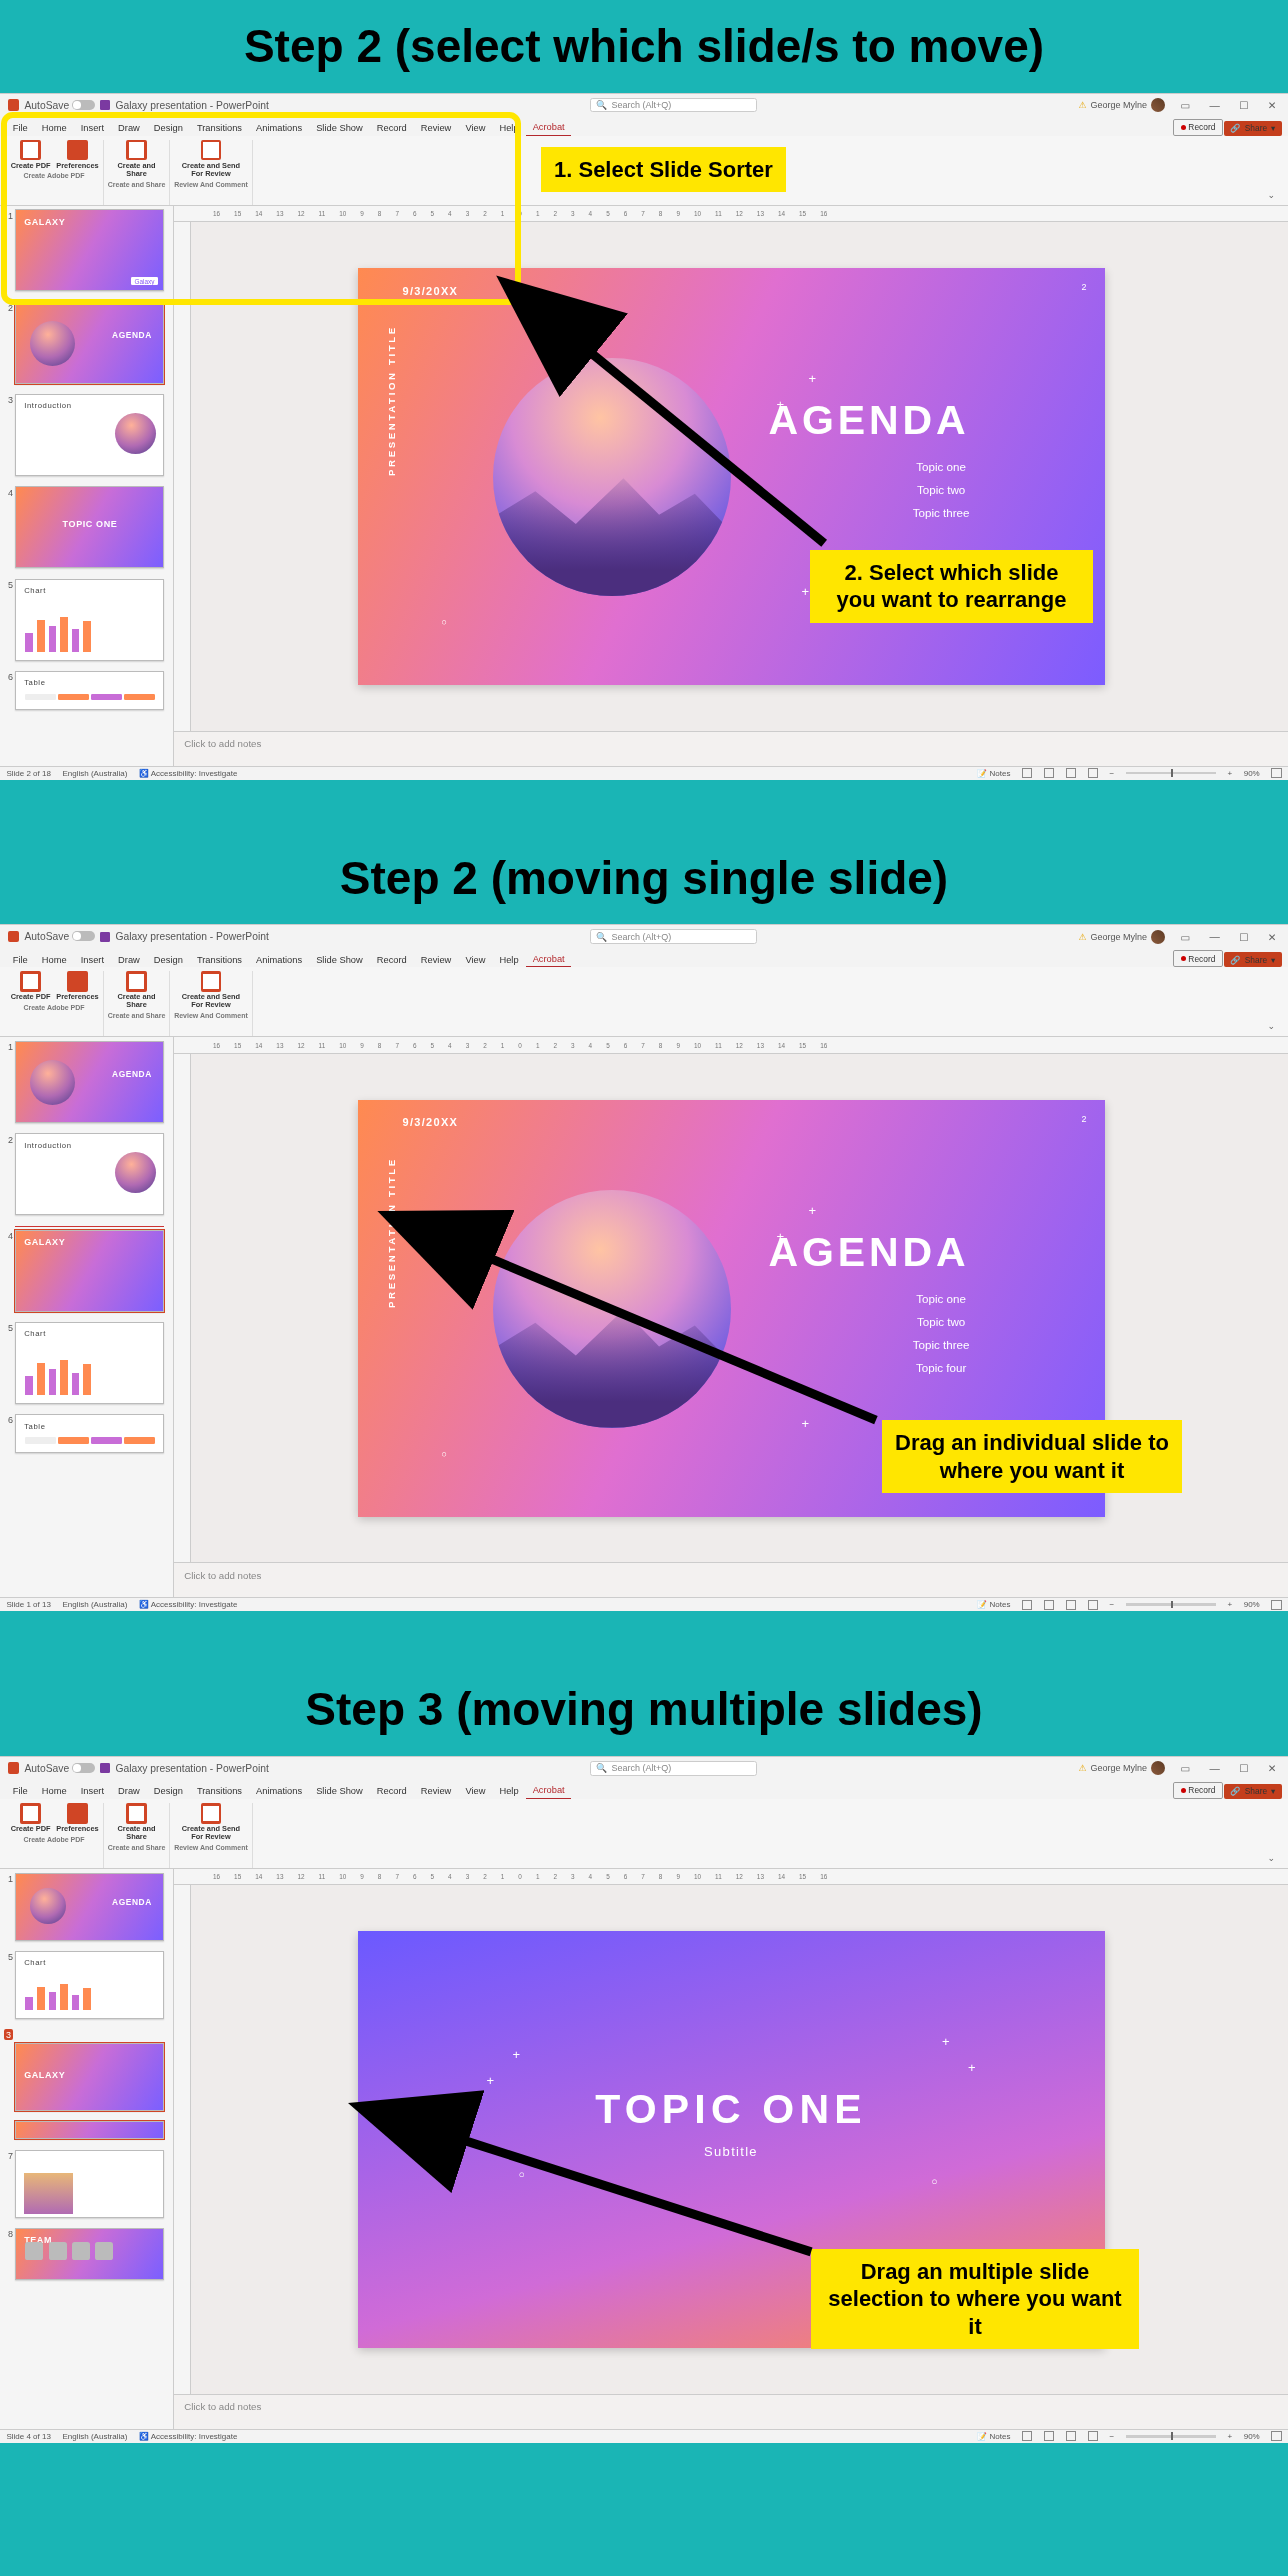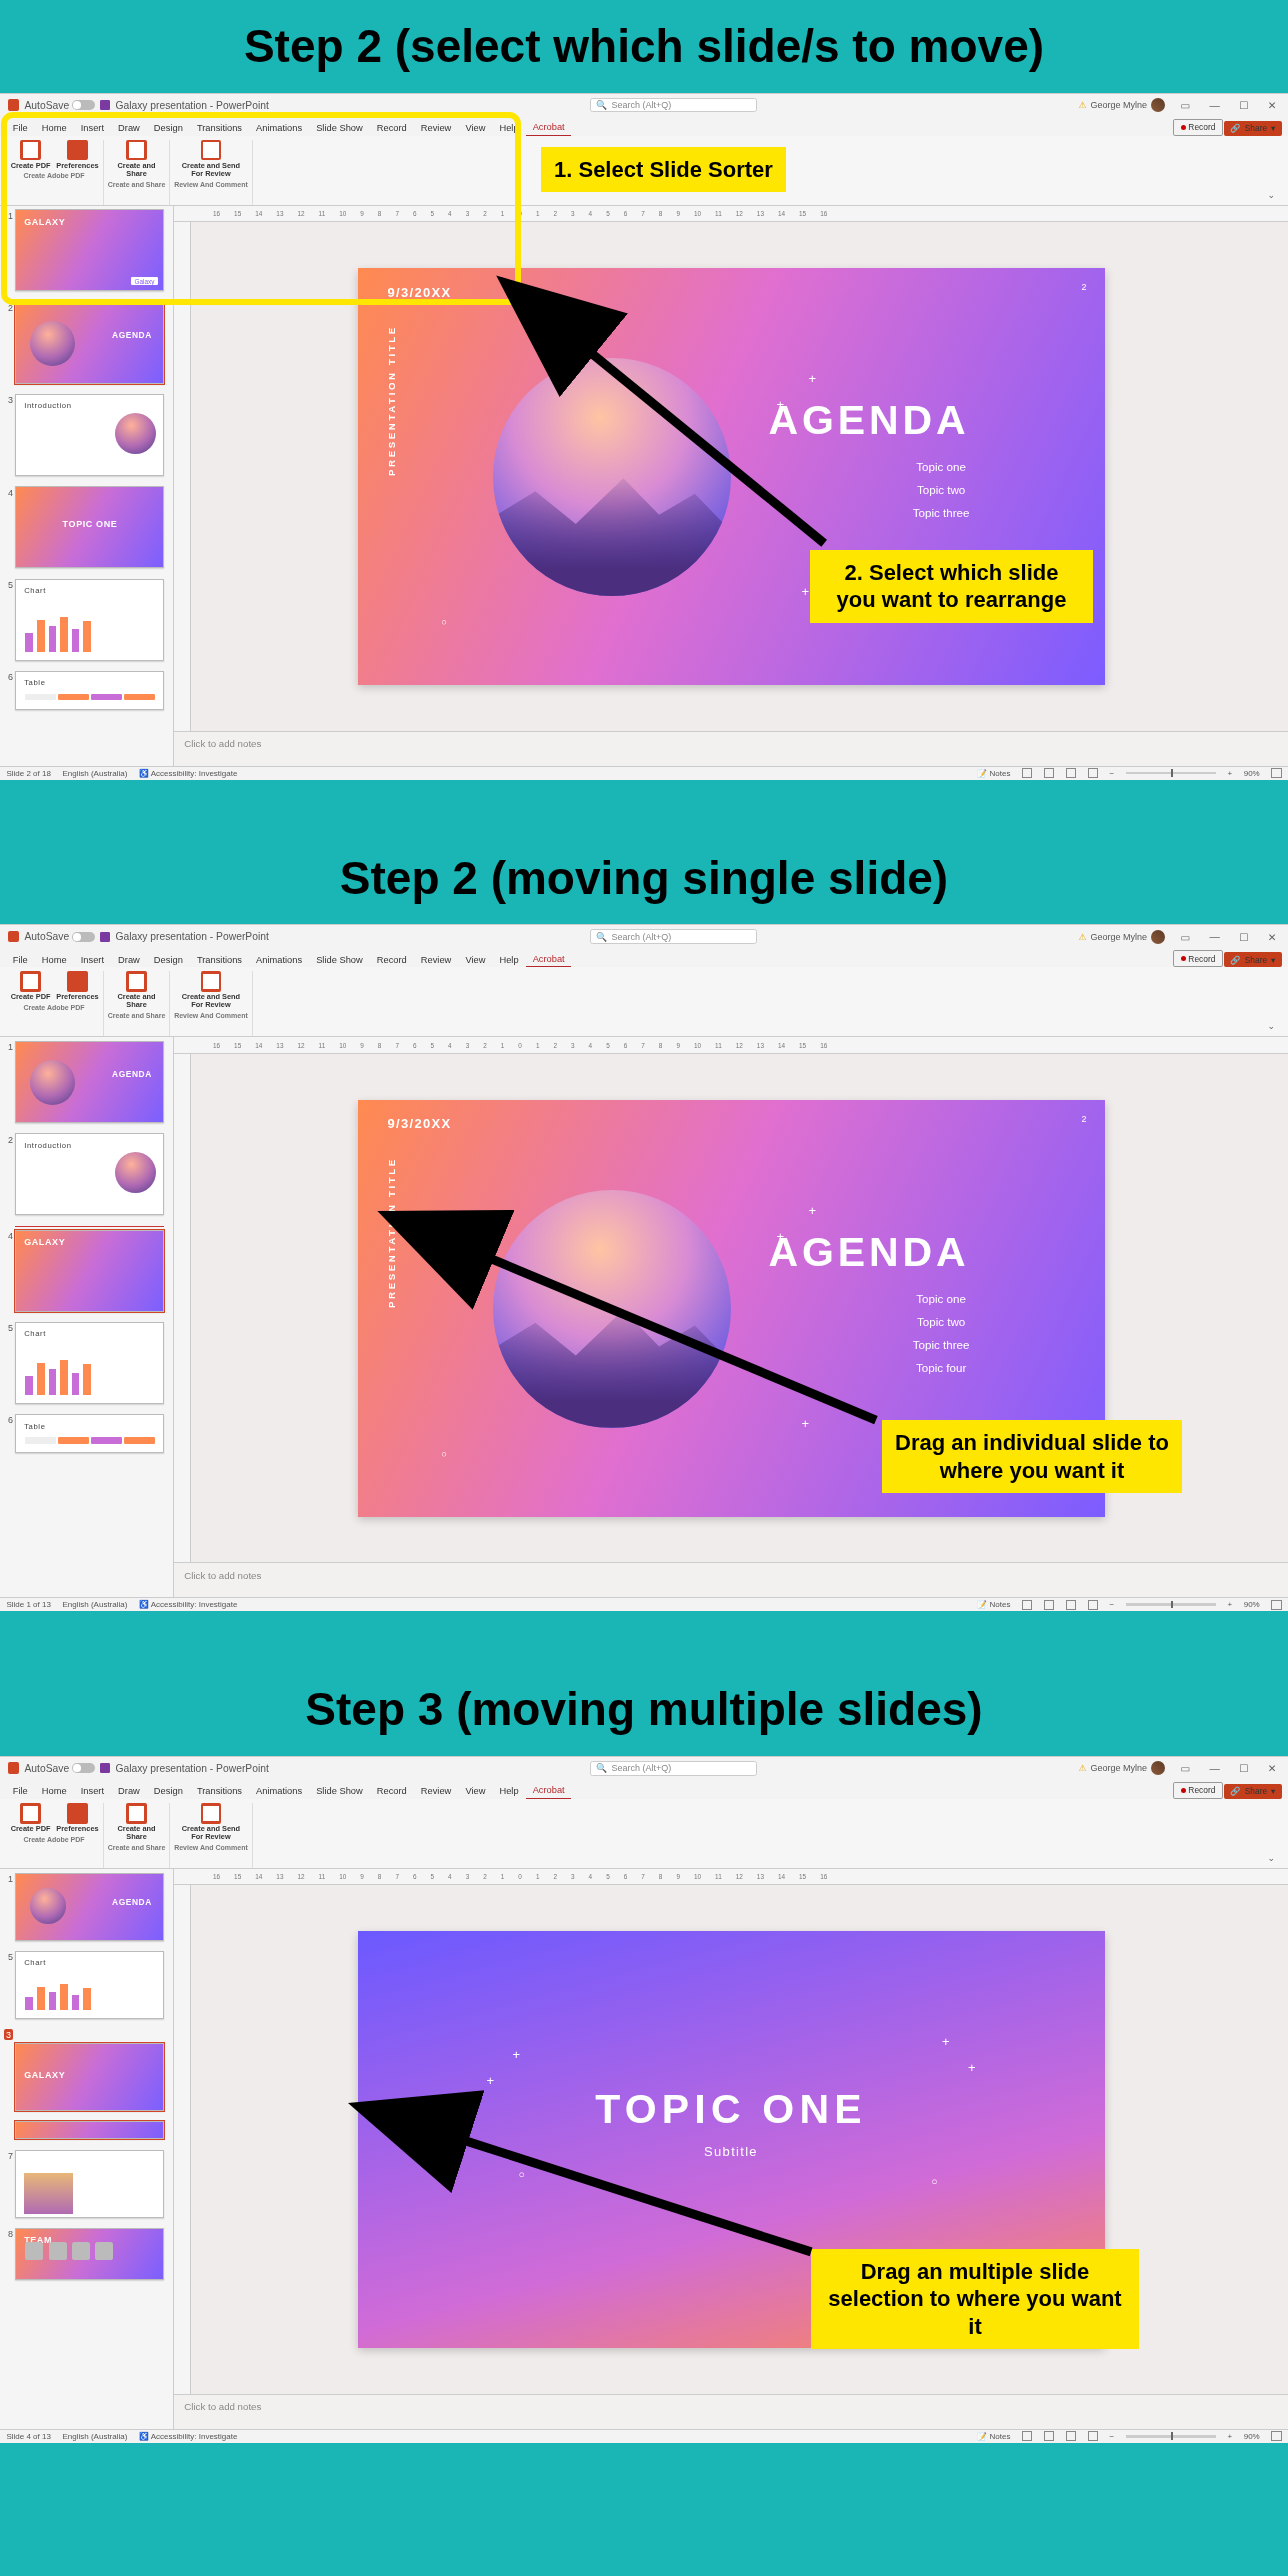--- a/index.html
+++ b/index.html
@@ -5,21 +5,21 @@
   * { box-sizing: border-box; margin: 0; padding: 0; font-family: "Segoe UI", Arial, sans-serif; }
   body { background:#1ab5b5; width:1288px; }
   .step-header { font-size:46px; font-weight:700; text-align:center; padding:19.3px 0; color:#000; }
   .canvas-block { position:relative; width:1288px; }
   .pp-window { background:#fff; width:1288px; height:687px; position:relative; overflow:hidden; border-top:0.6px solid #ccc; }
 
   
   .titlebar { height:23px; background:#f3f3f3; display:flex; align-items:center; font-size:10.3px; color:#555; padding:0 7.7px; justify-content:space-between; }
   .titlebar .left { display:flex; align-items:center; gap:5.2px; }
   .pp-icon { width:11.6px; height:11.6px; background:#d04525; border-radius:1.9px; display:inline-block; }
-  .autosave-pill { display:flex; align-items:center; gap:2.6px; }
+  .autosave-pill { display:flex; gap:2.6px; }
   .pill-toggle { width:23px; height:10.3px; background:#bbb; border-radius:5.2px; position:relative; }
   .pill-toggle::after { content:""; position:absolute; left:1.3px; top:1.3px; width:7.7px; height:7.7px; background:#fff; border-radius:50%; }
   .title-save { width:10.3px; height:10.3px; background:#7b3aa1; border-radius:1.3px; }
   .titlebar .center { flex:0 0 auto; display:flex; align-items:center; gap:3.9px; background:#fff; border:0.6px solid #ccc; border-radius:2.6px; padding:1.3px 5.2px; font-size:9px; color:#888; width:167px; }
   .titlebar .right { display:flex; align-items:center; gap:11.6px; font-size:9px; }
   .user-chip { display:flex; align-items:center; gap:3.9px; }
   .warn-tri { color:#e6a400; font-size:9px; }
   .user-avatar { width:14px; height:14px; border-radius:50%; background:linear-gradient(45deg,#8b5a3c,#5c3a24); }
   .win-btn { color:#666; font-size:10.3px; padding:0 3.9px; }
 
@@ -64,21 +64,21 @@
   .thumb .team-avs span{ width:18px;height:18px;border-radius:2.6px;background:#bbb; }
   .thumb .img-square { position:absolute; left:7.7px; top:22px; width:49px; height:41px; background:linear-gradient(180deg,#e8b778,#b06ab3);} 
   .thumb .tag { position:absolute; right:5.2px; bottom:5.2px; background:#fff; color:#8b5cf6; font-size:6.4px; padding:0.6px 3.9px; border-radius:1.3px;}
 
   .slide-area { flex:1; position:relative; display:flex; flex-direction:column; }
   .ruler-h { height:16.7px; background:#f5f5f5; border-bottom:0.6px solid #ccc; font-size:6.4px; color:#777; display:flex; align-items:center; padding-left:39px; gap:14px; }
   .slide-stage { flex:1; display:flex; align-items:center; justify-content:center; position:relative; background:#efeceb; }
   .ruler-v { position:absolute; left:0; top:0; bottom:0; width:16.7px; background:#f5f5f5; border-right:0.6px solid #ccc; }
   .big-slide { width:747px; height:417px; background:linear-gradient(115deg,#ff8a50 0%,#e06fd0 45%,#7c5cff 100%); position:relative; box-shadow:0 2.6px 9px rgba(0,0,0,.2); }
   .big-slide.topic { background:linear-gradient(-15deg,#ff8a50 0%,#d06bd7 35%,#6b59ff 100%); }
-  .bs-date { position:absolute; left:30px; top:16.7px; color:#fff; font-size:13px; letter-spacing:1.3px; font-weight:600; }
+  .bs-date { position:absolute; left:45px; top:16.7px; color:#fff; font-size:11px; letter-spacing:1.3px; font-weight:600; }
   .bs-pnum { position:absolute; right:18px; top:14px; color:#fff; font-size:9px; }
   .bs-vtitle { position:absolute; left:33px; top:50%; transform:translateY(-50%) rotate(-90deg); transform-origin:left center; color:#fff; font-size:9.7px; letter-spacing:2.6px; font-weight:600; white-space:nowrap; }
   .bs-circle { position:absolute; width:238px; height:238px; border-radius:50%; left:135px; top:90px; background:radial-gradient(circle at 45% 25%,#ffc4a3,#d88bd4 40%,#6f5ce0 75%,#33216b); overflow:hidden; }
   .bs-circle::after{content:"";position:absolute;left:0;right:0;bottom:0;height:55%;background:linear-gradient(180deg,transparent,#4b2e7e 80%);clip-path:polygon(0 40%,18% 20%,35% 45%,55% 10%,70% 38%,85% 22%,100% 50%,100% 100%,0 100%);}
   .bs-heading { position:absolute; right:135px; top:129px; color:#fff; font-size:41px; font-weight:800; letter-spacing:3.9px; }
   .bs-topics { position:absolute; right:135px; top:187px; color:#fff; font-size:11.6px; text-align:center; line-height:2; font-weight:500; }
   .bs-deco { position:absolute; color:#fff; font-size:13px; }
   .bs-deco.plus1{left:419px;top:129px;} .bs-deco.plus2{left:451px;top:103px;}
   .bs-deco.plus3{left:444px;top:316px;} .bs-deco.circ{left:84px;bottom:58px;font-size:9px;}
   .topic .bs-heading { left:0; right:0; top:155px; text-align:center; letter-spacing:5.2px; }

